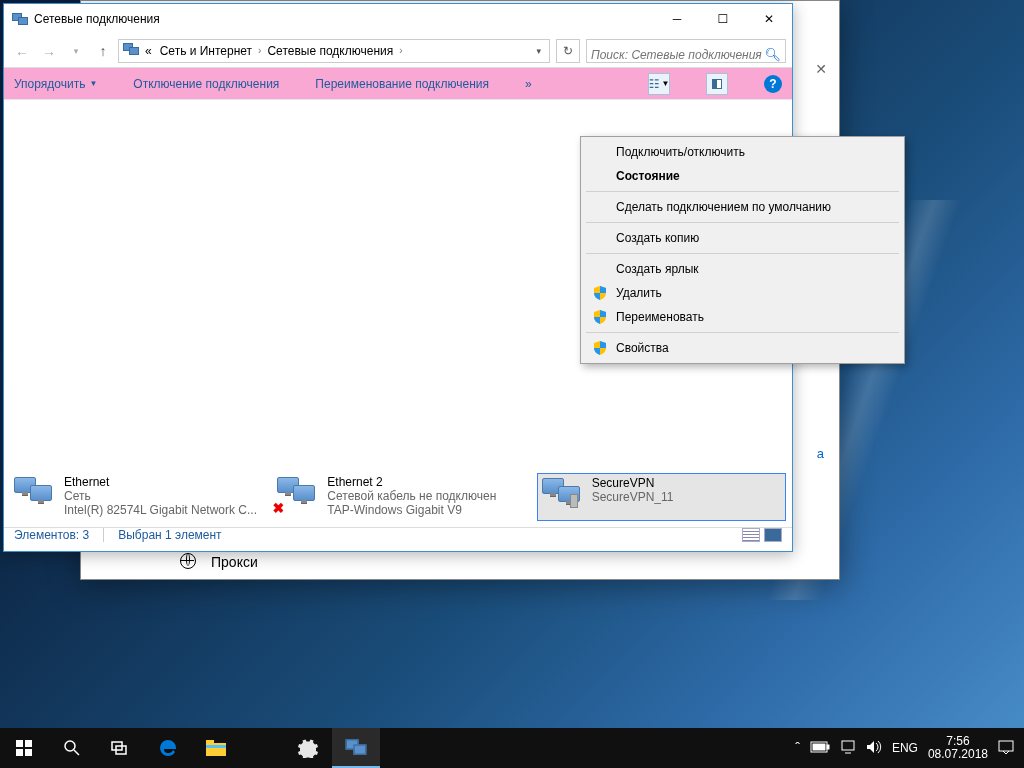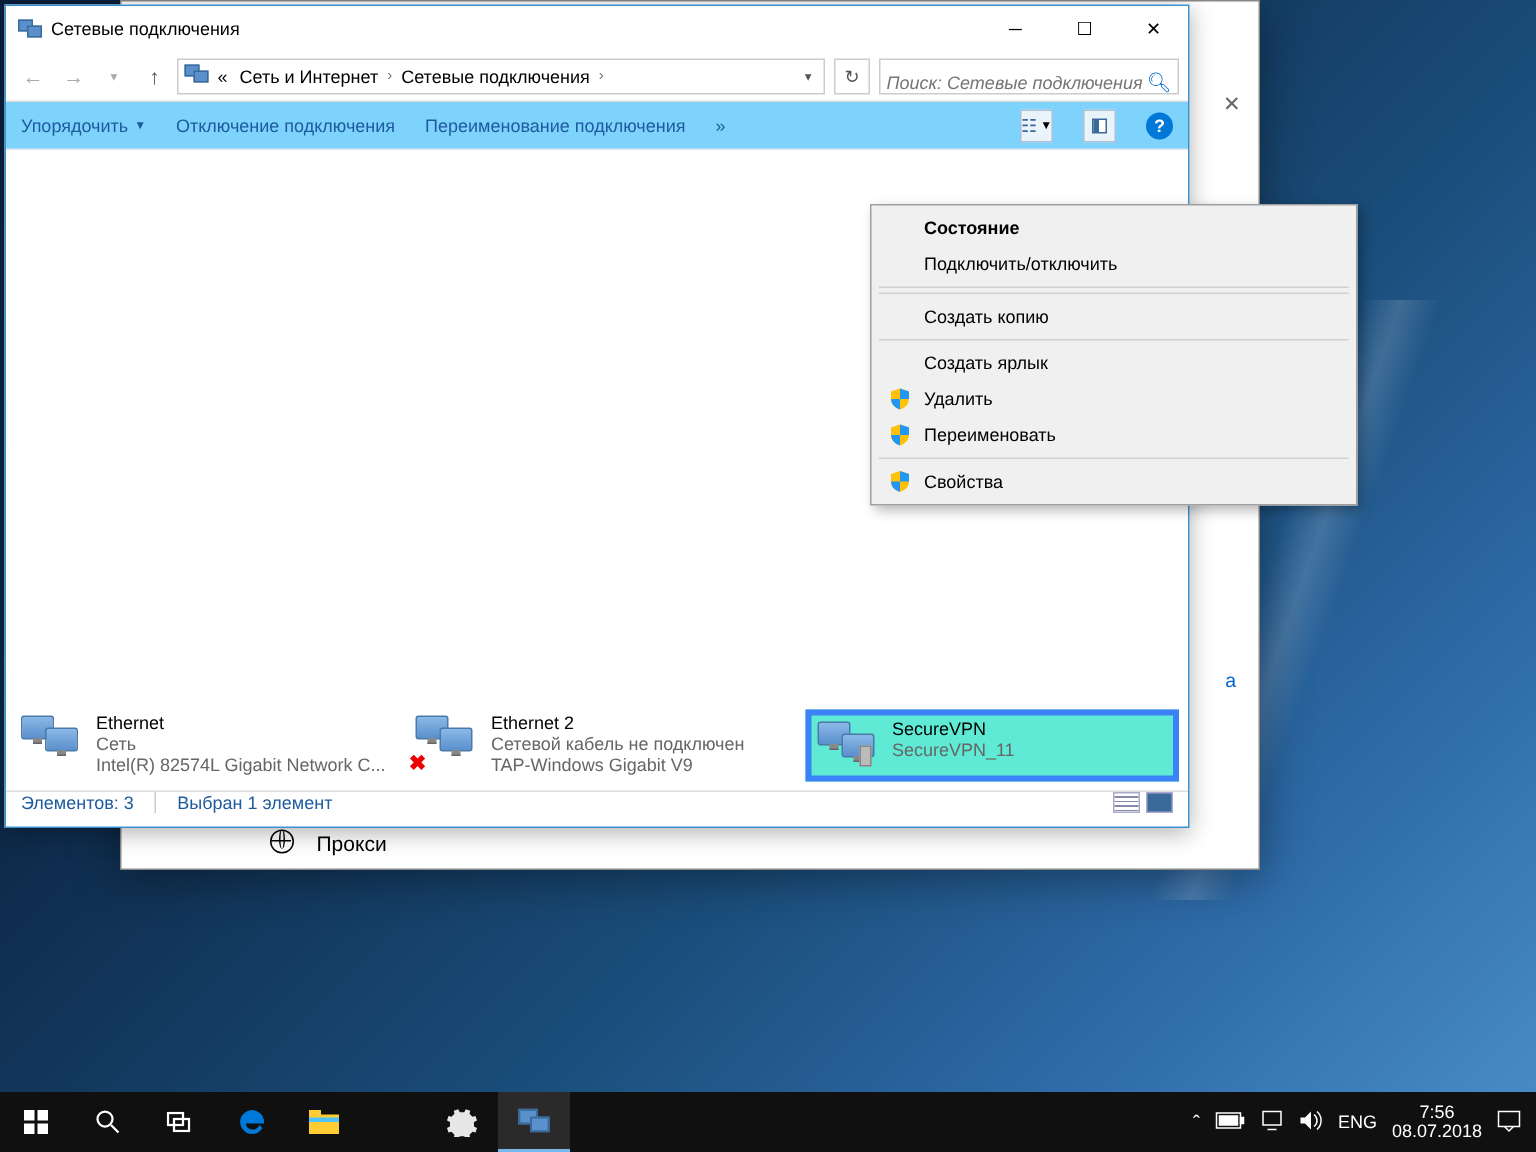--- a/index.html
+++ b/index.html
@@ -23,27 +23,27 @@
 .nav-arrow.enabled{color:#555}
 .breadcrumb{flex:1;height:24px;border:1px solid #ccc;display:flex;align-items:center;padding:0 4px;gap:4px}
 .bc-icon{width:16px;height:16px}
 .bc-seg{color:#000;padding:0 2px}
 .bc-sep{color:#777;font-size:10px}
 .bc-end{margin-left:auto;display:flex;gap:6px;padding-right:4px}
 .refresh{width:24px;height:24px;border:1px solid #ccc;display:flex;align-items:center;justify-content:center;color:#555;margin-left:3px}
 .search{width:200px;height:24px;border:1px solid #ccc;display:flex;align-items:flex-end;padding:0 4px;margin-left:3px}
 .search-input{flex:1;border:none;outline:none;color:#888;font-style:italic;font-size:12px}
 .search-icon{color:#0066cc;font-size:13px}
-.toolbar{height:32px;background:#7dd3fc;border-bottom:1px solid #e0e8ef;display:flex;align-items:center;padding:0 10px;gap:20px}
+.toolbar{height:32px;background:#f9a8d4;border-bottom:1px solid #e0e8ef;display:flex;align-items:center;padding:0 10px;gap:36px}
 .tb-item{color:#1e5a9e;display:flex;align-items:center;gap:4px}
 .tb-spacer{flex:1}
 .tb-icon{width:22px;height:22px;display:flex;align-items:center;justify-content:center;border:1px solid #a8c0d8;background:#eaf2fa}
 .content{flex:1;background:#fff;padding:6px;display:flex;gap:14px;align-items:flex-end}
 .conn{width:252px;height:48px;display:flex;padding:2px;gap:6px}
-.conn.selected{background:#5eead4;border:4px solid #3b82f6}
+.conn.selected{background:#e5e5e5;border:1px solid #3b82f6}
 .conn-icon{width:46px;height:40px;position:relative;flex-shrink:0}
 .monitor{width:22px;height:16px;background:linear-gradient(#8bb8e8,#5a90cc);border:1px solid #4a7aaa;border-radius:2px;position:absolute}
 .monitor::after{content:"";position:absolute;left:7px;bottom:-4px;width:6px;height:3px;background:#888;border-bottom:1px solid #666}
 .conn-info{flex:1;overflow:hidden}
 .conn-name{color:#000;white-space:nowrap}
 .conn-status{color:#666;white-space:nowrap;overflow:hidden;text-overflow:ellipsis}
 .conn-device{color:#666;white-space:nowrap;overflow:hidden;text-overflow:ellipsis}
 .red-x{position:absolute;left:-4px;bottom:0px;width:14px;height:14px;color:#e00;font-weight:bold;font-size:14px;text-align:center;line-height:14px}
 .statusbar{height:24px;border-top:1px solid #ddd;display:flex;padding:0 10px;color:#1e5a9e;gap:14px}
 .sb-divider{width:1px;height:14px;background:#ccc}
@@ -175,27 +175,30 @@
     <span class="sb-divider"></span>
     <span>Выбран 1 элемент</span>
     <div class="sb-end">
       <div class="view-btn" style="background:repeating-linear-gradient(#fff,#fff 2px,#88a 2px,#88a 3px)"></div>
       <div class="view-btn" style="background:#3a6a9a"></div>
     </div>
   </div>
 </div>
 
 <div class="context-menu">
+  <div class="ctx-item">
+      <span>Подключить/отключить</span>
+    </div>
   <div class="ctx-item default">
       <span>Состояние</span>
     </div>
-  <div class="ctx-item">
-      <span>Подключить/отключить</span>
-    </div>
-  <div class="ctx-sep"></div>
+  <div class="ctx-sep"></div>
+  <div class="ctx-item">
+      <span>Сделать подключением по умолчанию</span>
+    </div>
   <div class="ctx-sep"></div>
   <div class="ctx-item">
       <span>Создать копию</span>
     </div>
   <div class="ctx-sep"></div>
   <div class="ctx-item">
       <span>Создать ярлык</span>
     </div>
   <div class="ctx-item">
     <span class="shield"><svg viewBox="0 0 16 16">

